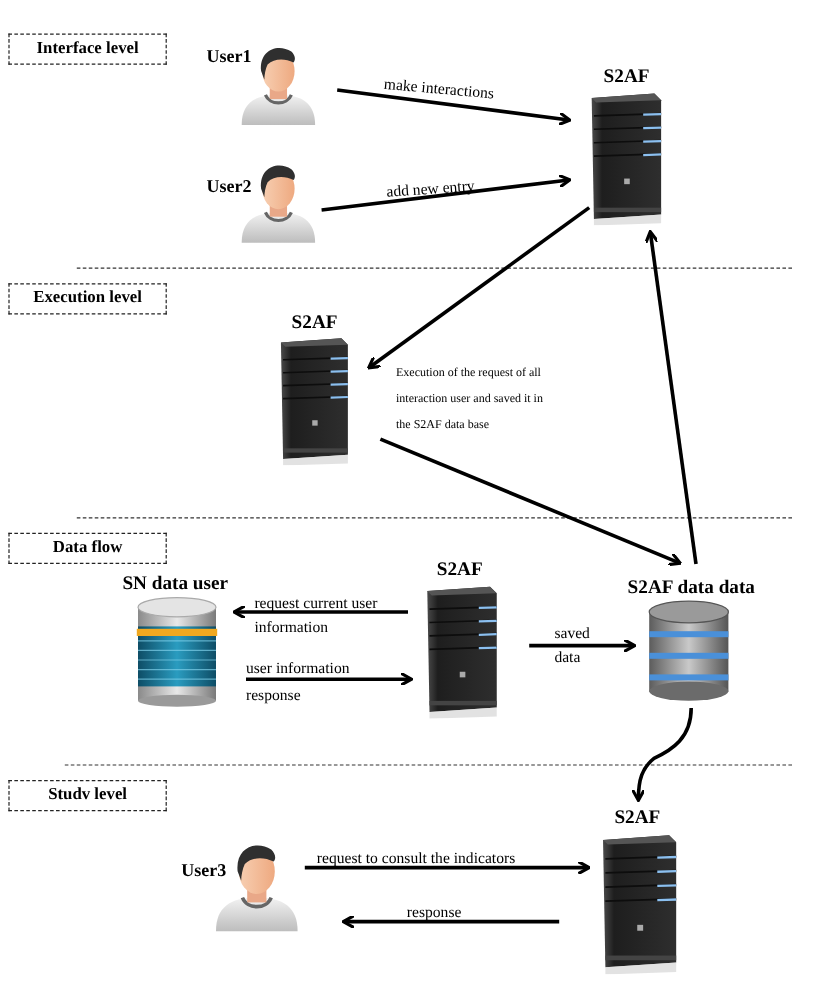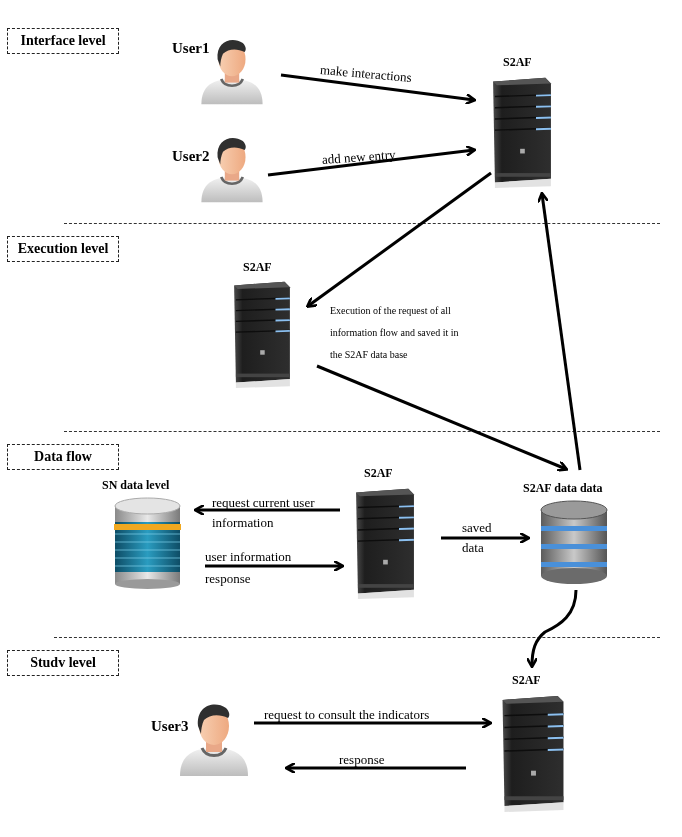--- a/index.html
+++ b/index.html
@@ -1,23 +1,23 @@
 <!DOCTYPE html>
 <html><head>
 <meta charset="utf-8">
 <style>
   html, body { margin:0; padding:0; background:#ffffff; }
   body { width:682px; height:837px; position:relative; overflow:hidden;
          font-family:"Liberation Serif","DejaVu Serif",serif; color:#000; }
-  .level-box { position:absolute; left:7px; width:112px; height:26px;
+  .level-box { position:absolute; left:7px; width:132px; height:26px;
                border:1.3px dashed #222; box-sizing:border-box;
                font-weight:bold; font-size:14px; text-align:center; line-height:24px; }
   .sep { position:absolute; height:0; border-top:1.3px dashed #333; }
   .lbl-bold { position:absolute; font-weight:bold; font-size:15px; white-space:nowrap; }
-  .lbl-bold.big { font-size:12px; }
+  .lbl-bold.big { font-size:16px; }
   .lbl { position:absolute; font-size:13px; white-space:nowrap; line-height:20px; }
   .rot1 { transform:rotate(5deg); transform-origin:left center; }
   .rot2 { transform:rotate(-4deg); transform-origin:left center; }
   .desc { position:absolute; font-size:10px; line-height:22px; width:230px; }
   .icon { position:absolute; }
   svg.arrows { position:absolute; left:0; top:0; pointer-events:none; }
 </style>
 </head>
 <body>
 
@@ -107,25 +107,25 @@
 <svg class="icon" style="left:486px;top:76px" width="72" height="112">
     <use href="#server-sym" width="72" height="112"></use>
   </svg>
 
 <div class="lbl-bold big" style="left:243px;top:260px">S2AF</div>
 <svg class="icon" style="left:225px;top:280px" width="74" height="108">
     <use href="#server-sym" width="74" height="108"></use>
   </svg>
 <div class="desc" style="left:330px;top:300px">
   <div>Execution of the request of all</div>
-  <div>information flow and saved it in</div>
+  <div>interaction user and saved it in</div>
   <div>the S2AF data base</div>
 </div>
 
-<div class="lbl-bold big" style="left:102px;top:478px">SN data level</div>
+<div class="lbl-bold big" style="left:102px;top:478px">SN data user</div>
 <svg class="icon" style="left:110px;top:496px" width="75" height="94" viewBox="0 0 75 94">
   <rect x="5" y="10" width="65" height="74" fill="url(#tealBand)"></rect>
   <g stroke="#7fd0ea" stroke-width="1" opacity="0.7">
     <line x1="5" y1="30" x2="70" y2="30"></line>
       <line x1="5" y1="38" x2="70" y2="38"></line>
     <line x1="5" y1="46" x2="70" y2="46"></line>
       <line x1="5" y1="54" x2="70" y2="54"></line>
     <line x1="5" y1="62" x2="70" y2="62"></line>
       <line x1="5" y1="70" x2="70" y2="70"></line>
   </g>

